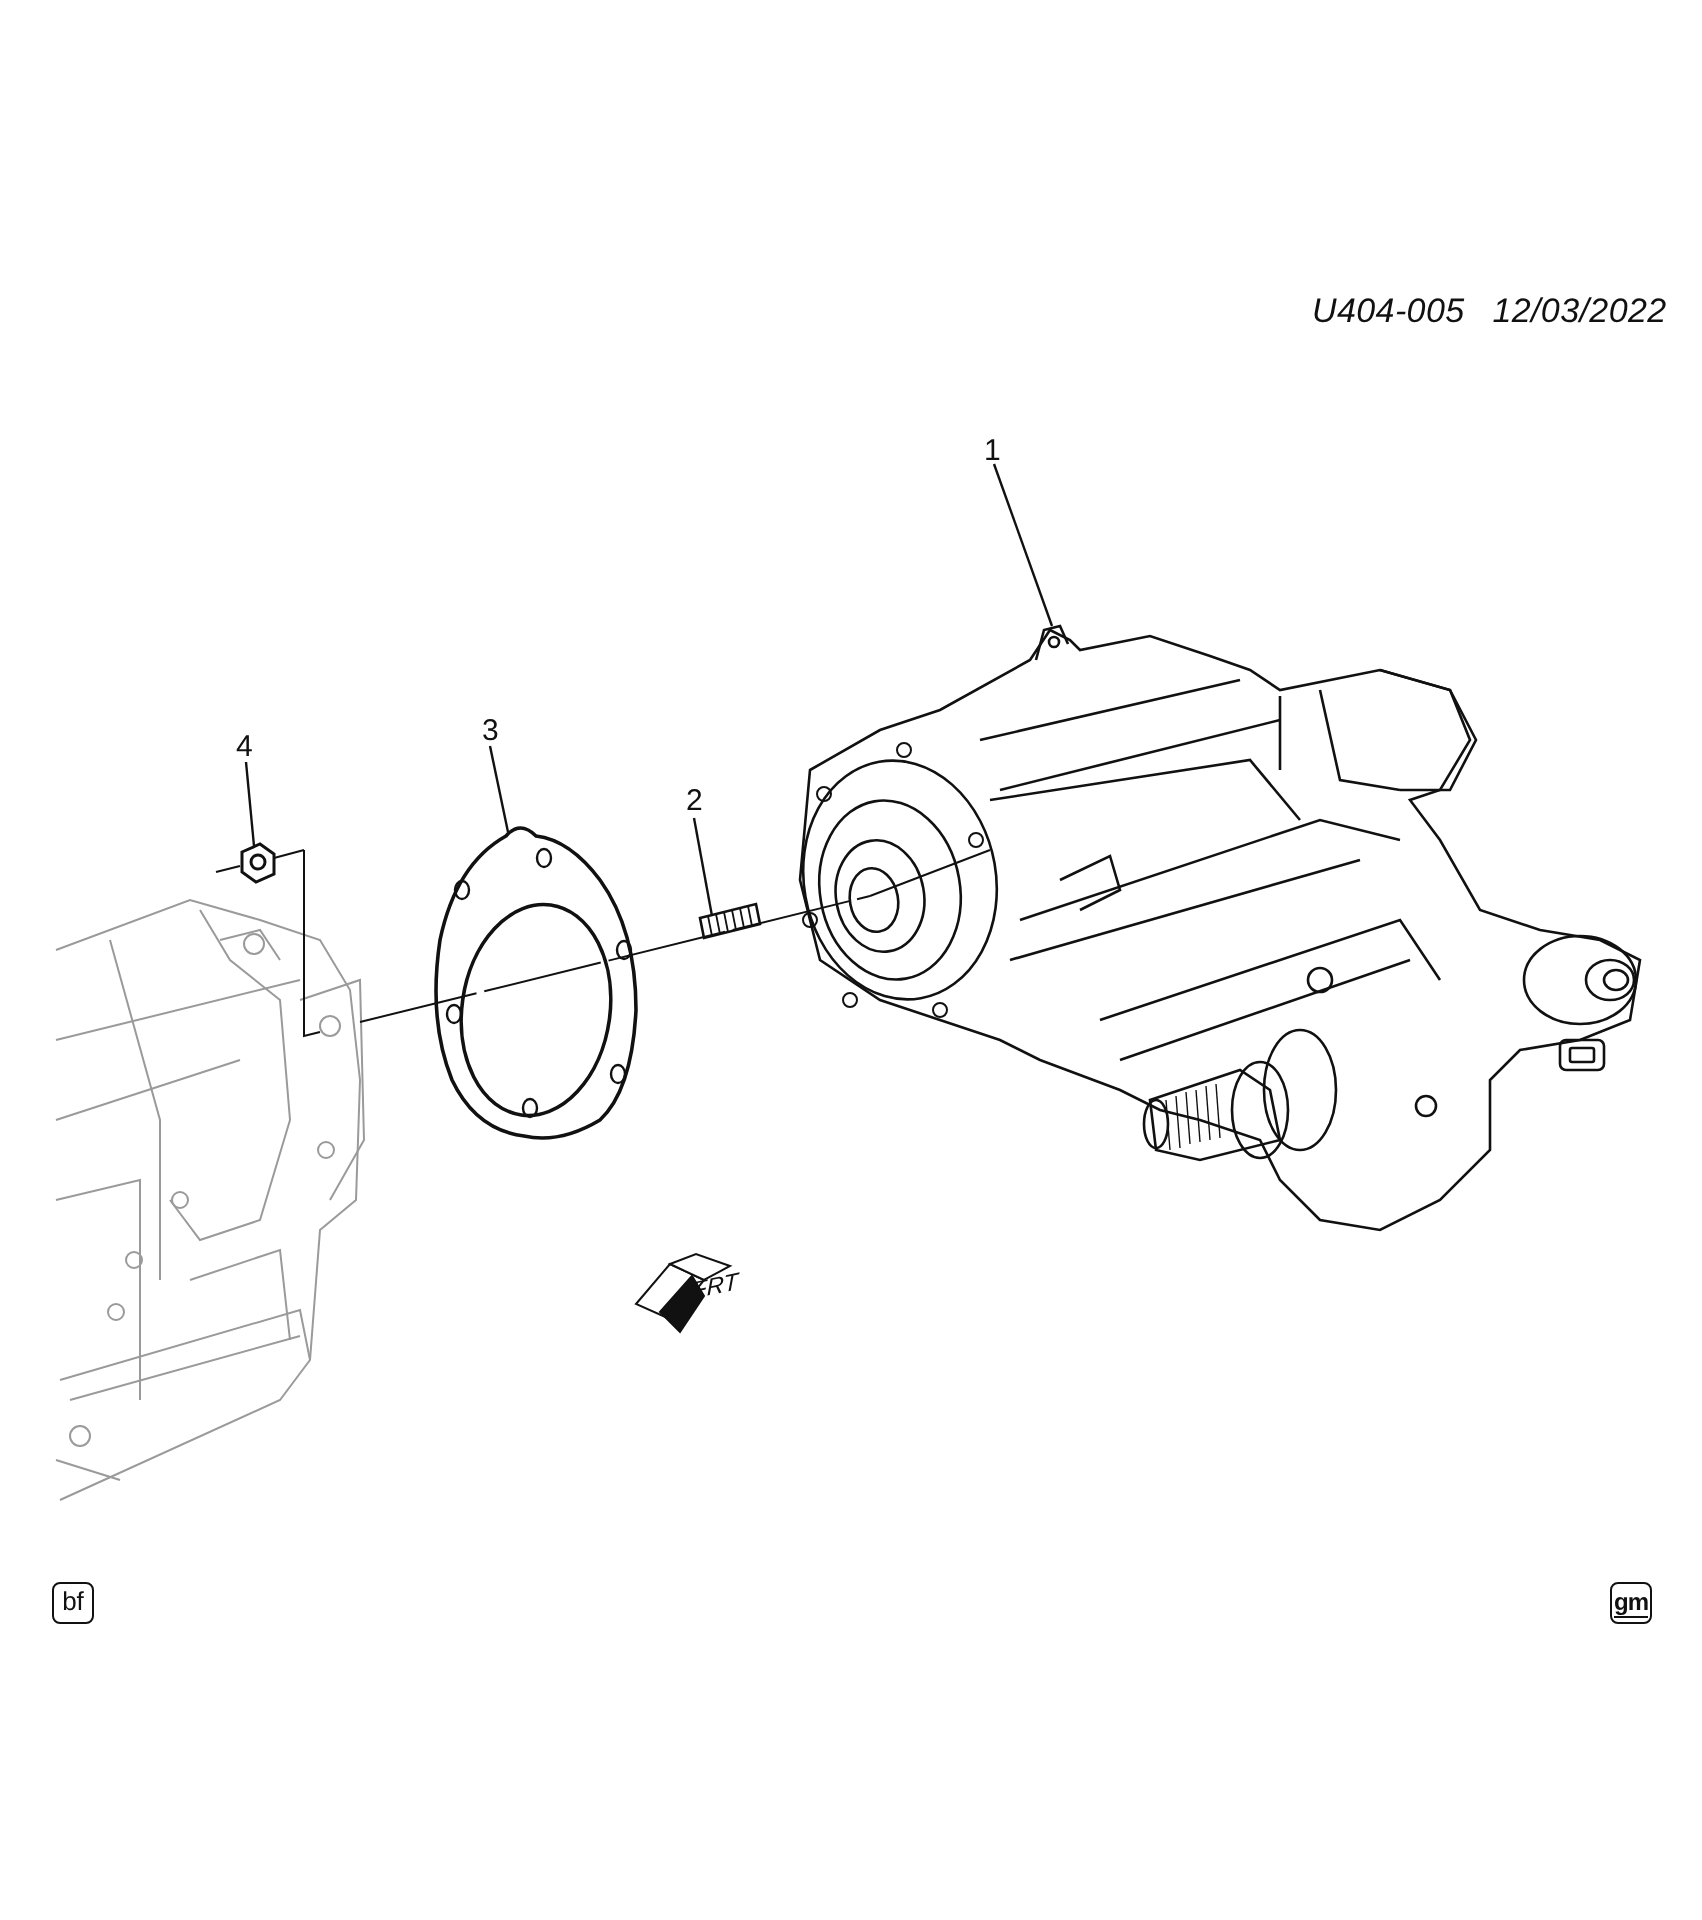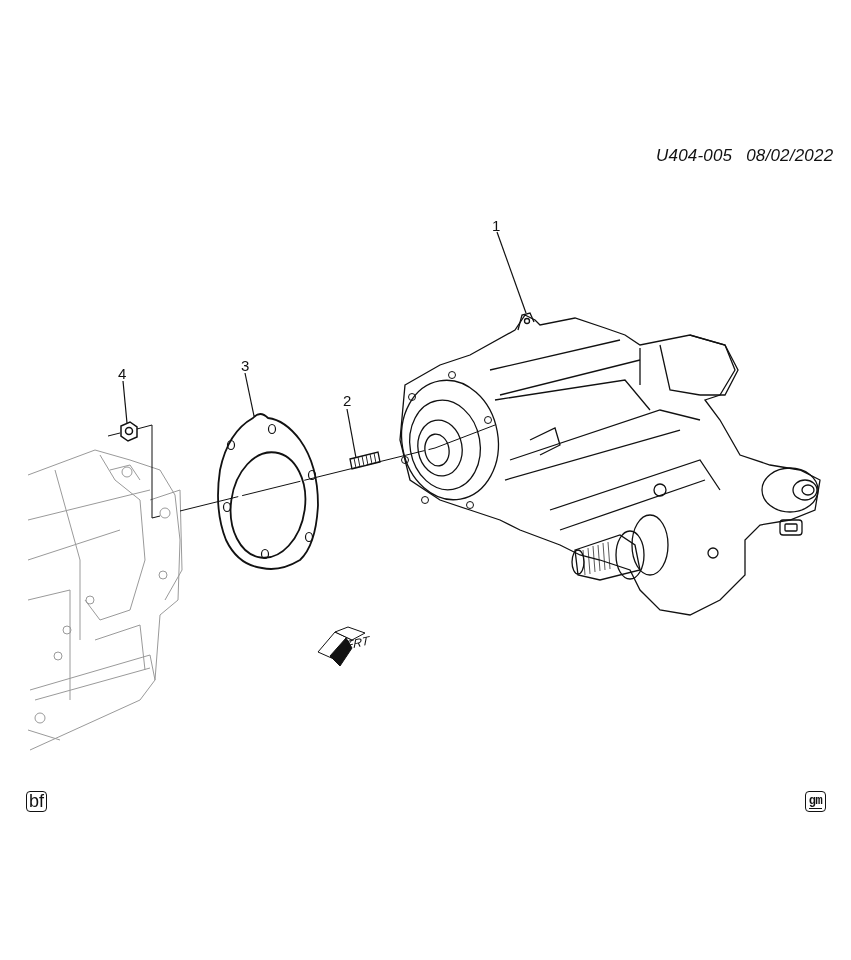--- a/index.html
+++ b/index.html
@@ -3,33 +3,33 @@
 <meta charset="utf-8">
 <style>
   html, body { margin: 0; padding: 0; background: #ffffff; }
   body { width: 851px; height: 960px; position: relative; overflow: hidden;
          font-family: "Liberation Sans", sans-serif; color: #111; }
   .header-code { position: absolute; top: 146px; left: 656px; font-size: 17px;
                  letter-spacing: 0.2px; white-space: nowrap; }
   .header-code span { margin-right: 9px; font-style: italic; }
   .callout { position: absolute; font-size: 15px; line-height: 1; }
   .badge { position: absolute; border: 1.6px solid #111; border-radius: 4px;
-           font-size: 18px; text-align: center; line-height: 18px; }
+           font-size: 13px; text-align: center; line-height: 18px; }
   #bf-badge { left: 26px; top: 791px; width: 19px; height: 19px; }
   #gm-badge { left: 805px; top: 791px; width: 19px; height: 19px; font-weight: bold;
-              font-size: 12px; letter-spacing: -0.5px; font-family: Liberation Mono, monospace; }
+              font-size: 12px; letter-spacing: -0.5px; }
   #gm-badge span { border-bottom: 1px solid #111; }
   svg.diagram { position: absolute; left: 0; top: 0; }
 </style>
 </head>
 <body>
 
 <div class="header-code">
   <span>U404-005</span>
-  <span>08/02/2022</span>
+  <span>12/03/2022</span>
 </div>
 
 <svg class="diagram" width="851" height="960" viewBox="0 0 851 960">
 
   <g fill="none" stroke="#9a9a9a" stroke-width="1">
     <path d="M28,475 L95,450 L130,460 L160,470 L175,495 L180,540 L178,600 L160,615 L155,680 L140,700 L30,750"></path>
     <path d="M28,520 L150,490"></path>
     <path d="M28,560 L120,530"></path>
     <path d="M55,470 L80,560 L80,640"></path>
     <path d="M100,455 L115,480 L140,500 L145,560 L130,610 L100,620 L85,600"></path>

